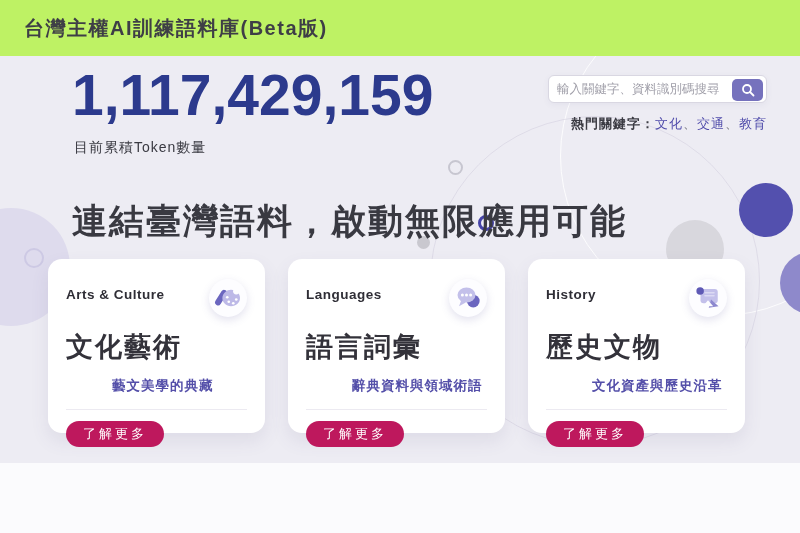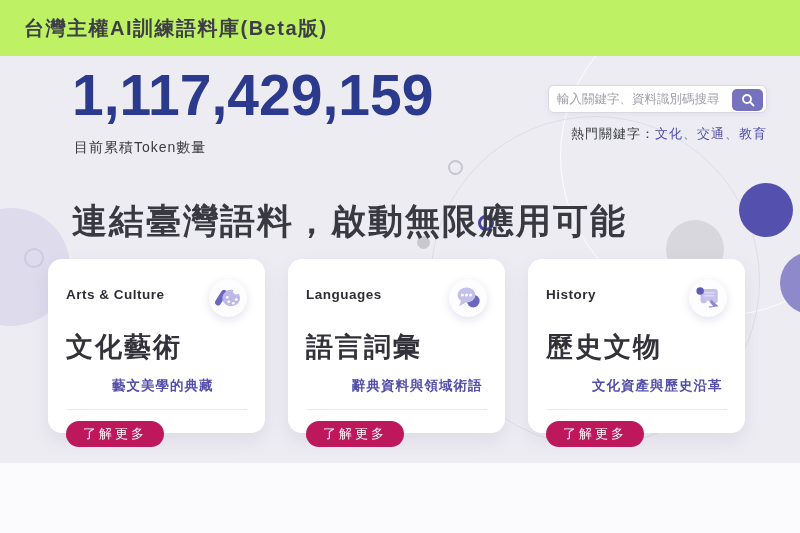--- a/index.html
+++ b/index.html
@@ -33,38 +33,38 @@
   .deco-circle-gray { left: 666px; top: 164px; width: 58px; height: 58px; background: #d8d7dd; }
 
   
   .stats { position: absolute; left: 72px; top: 8px; z-index: 2; }
   .token-count {
     font-size: 57px; font-weight: 800; color: #2c3a8d; letter-spacing: 0px; line-height: 1.1;
   }
   .token-label { margin-top: 12px; margin-left: 2px; font-size: 14px; color: #3a3a42; letter-spacing: 1px; }
 
   
-  .search-area { position: absolute; right: 33px; top: 29px; width: 219px; z-index: 2; }
+  .search-area { position: absolute; right: 33px; top: 19px; width: 219px; z-index: 2; }
   .search-bar {
     position: relative; width: 219px; height: 28px; background: #ffffff;
     border: 1px solid #d9d7e2; border-radius: 6px; display: flex; align-items: center;
     box-shadow: 0 2px 6px rgba(90,88,140,0.06);
   }
   .search-input {
     flex: 1; height: 100%; border: none; outline: none; background: transparent;
     font-family: "Liberation Sans", sans-serif; font-size: 12.5px; color: #3a3a42; padding: 0 8px;
   }
   .search-input::placeholder { color: #a09fa9; }
   .search-btn {
     position: absolute; right: 3px; top: 3px; width: 31px; height: 22px;
     background: #7672bd; border: none; border-radius: 5px; cursor: pointer;
     display: flex; align-items: center; justify-content: center;
   }
   .hot-keywords { margin-top: 12px; font-size: 13px; text-align: right; letter-spacing: 1px; white-space: nowrap; }
-  .hk-label { color: #3b3b43; font-weight: 400; }
+  .hk-label { color: #3b3b43; font-weight: 700; }
   .hk-link { color: #504cab; text-decoration: none; cursor: pointer; }
   .hk-sep { color: #6a6a72; }
 
   
   .headline {
     position: absolute; left: 72px; top: 134px; z-index: 2;
     font-size: 35px; font-weight: 800; color: #393941; letter-spacing: 2px; white-space: nowrap; margin-top: 8px;
   }
 
   

